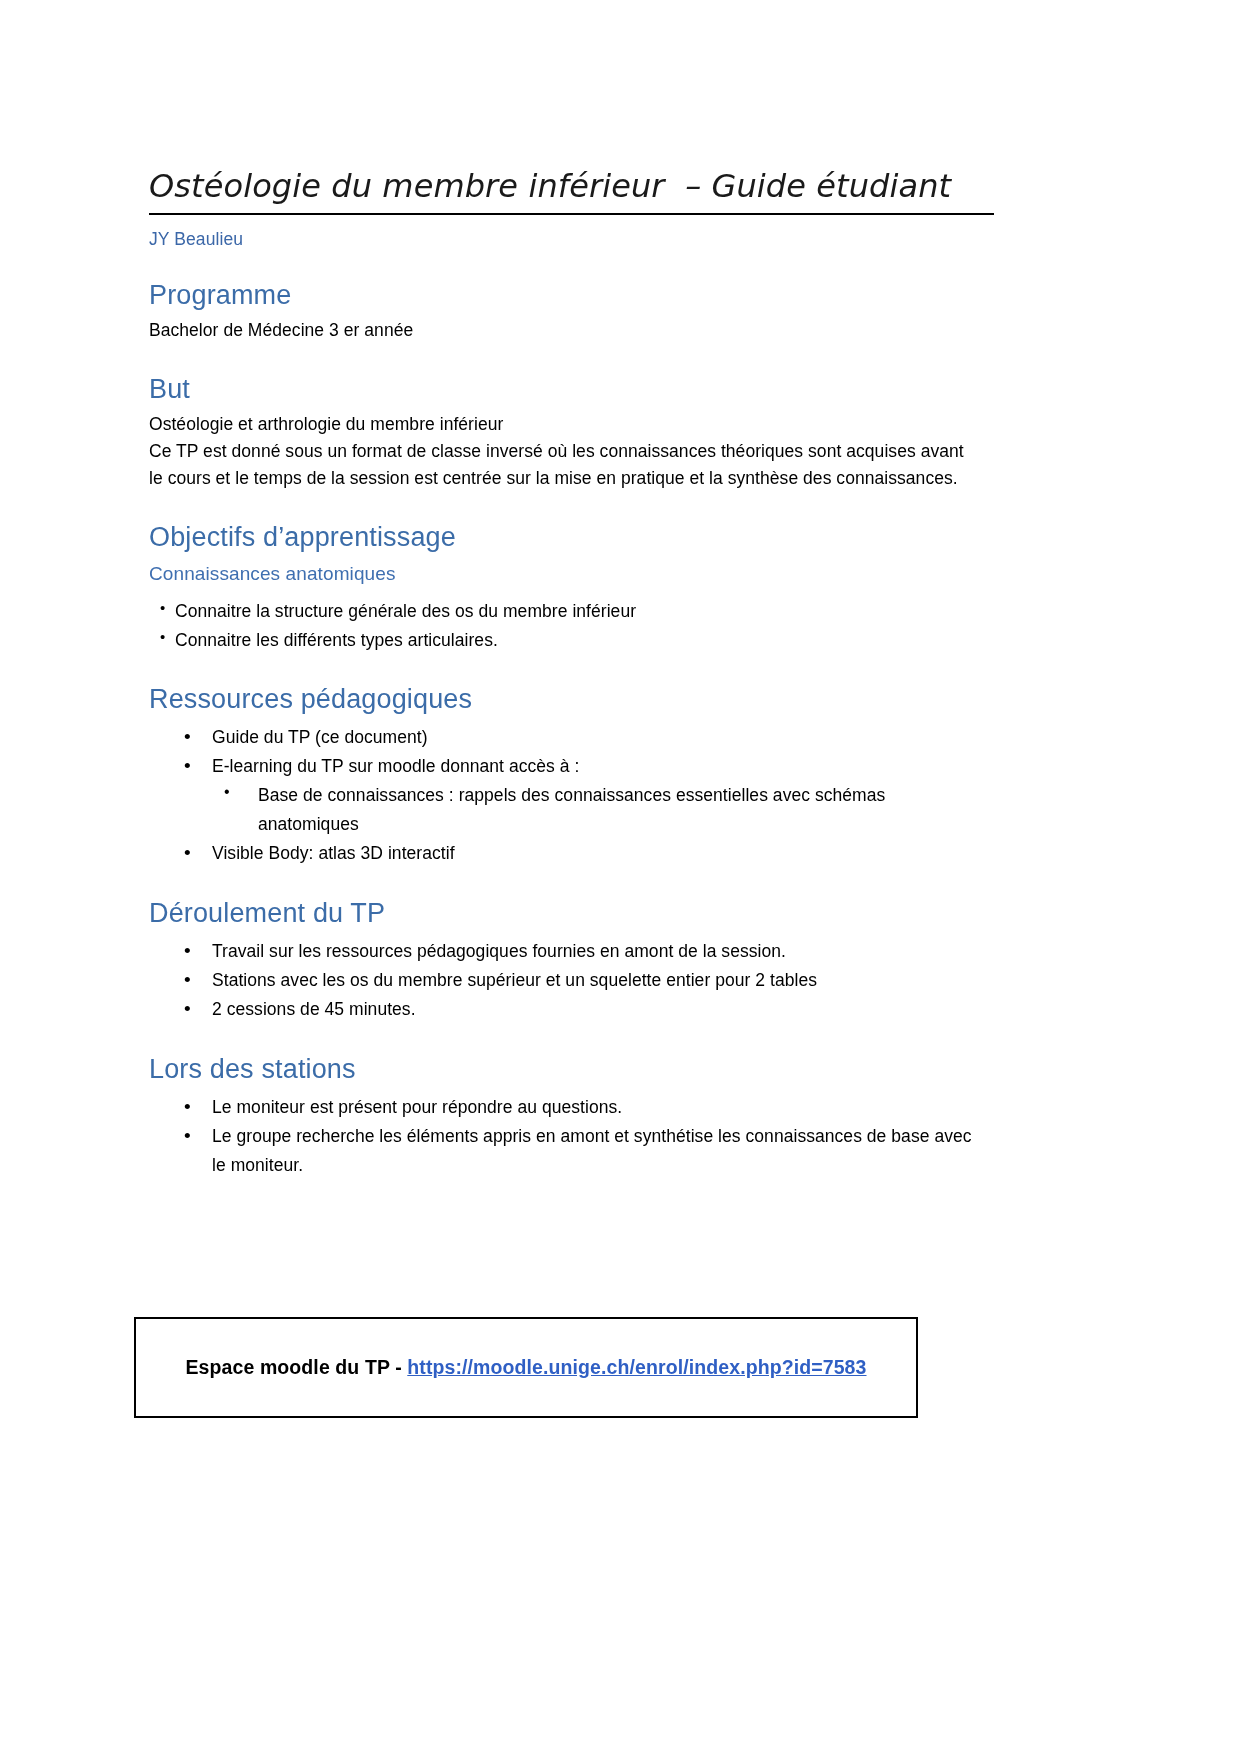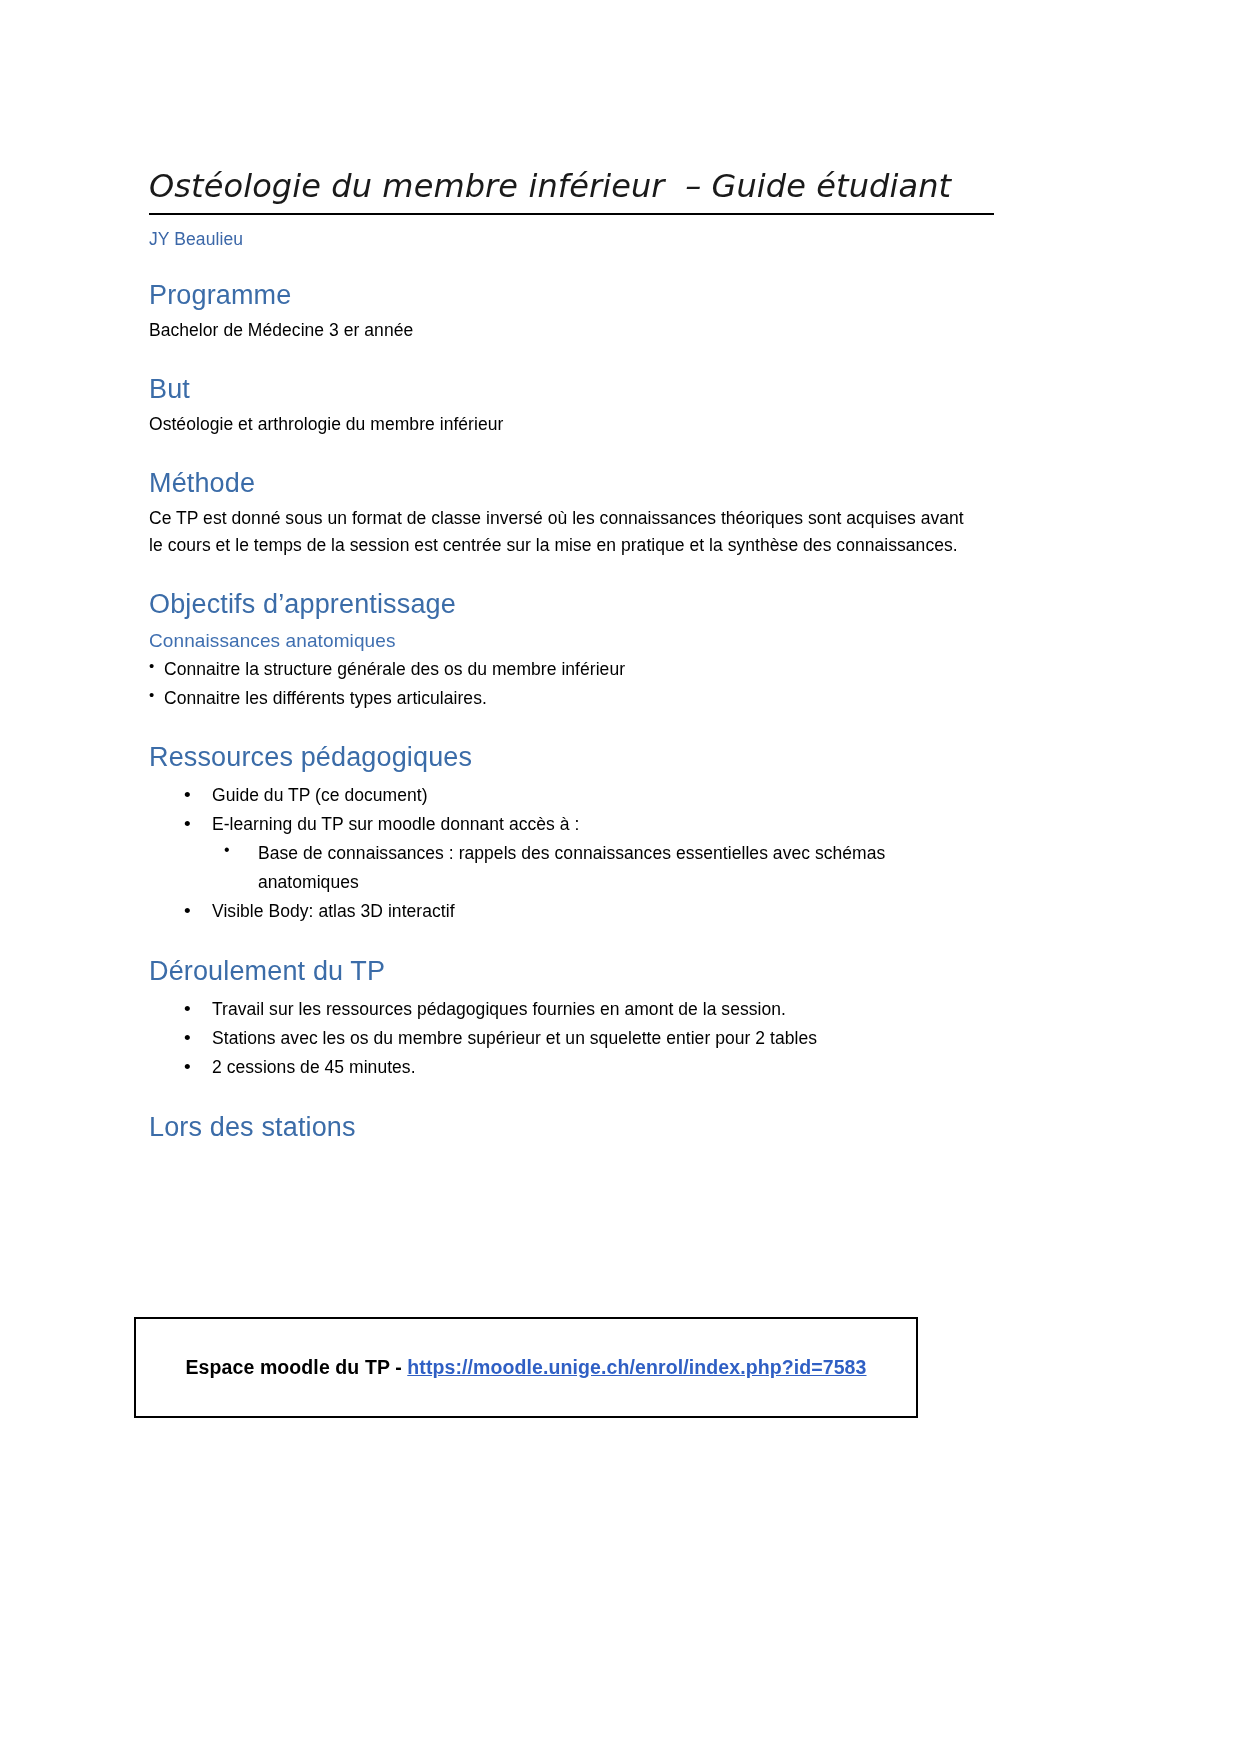--- a/index.html
+++ b/index.html
@@ -81,21 +81,21 @@
     line-height: 1.55;
     margin: 0;
     color: #000000;
     letter-spacing: 0.05px;
     max-width: 820px;
   }
 
   
   ul.tight {
     list-style: none;
-    margin: 0;
+    margin: 11px;
     padding: 0;
   }
   ul.tight > li {
     font-size: 17.5px;
     line-height: 1.62;
     color: #000000;
     position: relative;
     padding-left: 15px;
     letter-spacing: 0.05px;
   }
@@ -187,21 +187,20 @@
 
     <h1 class="doc-title">Ostéologie du membre inférieur  – Guide étudiant</h1>
     <p class="author">JY Beaulieu</p>
 
     <h2 class="sec">Programme</h2>
     <p class="body">Bachelor de Médecine 3 er année</p>
 
     <h2 class="sec">But</h2>
     <p class="body">Ostéologie et arthrologie du membre inférieur</p>
 
-    <h2 class="sec">Méthode</h2>
     <p class="para">Ce TP est donné sous un format de classe inversé où les connaissances théoriques sont acquises avant le cours et le temps de la session est centrée sur la mise en pratique et la synthèse des connaissances.</p>
 
     <h2 class="sec">Objectifs d’apprentissage</h2>
     <h3 class="subsec">Connaissances anatomiques</h3>
     <ul class="tight">
       <li>Connaitre la structure générale des os du membre inférieur</li>
       <li>Connaitre les différents types articulaires.</li>
     </ul>
 
     <h2 class="sec">Ressources pédagogiques</h2>
@@ -217,20 +216,24 @@
     </ul>
 
     <h2 class="sec">Déroulement du TP</h2>
     <ul class="disc">
       <li>Travail sur les ressources pédagogiques fournies en amont de la session.</li>
       <li>Stations avec les os du membre supérieur et un squelette entier pour 2 tables</li>
       <li>2 cessions de 45 minutes.</li>
     </ul>
 
     <h2 class="sec">Lors des stations</h2>
+    <ul class="disc">
+      <li>Le moniteur est présent pour répondre au questions.</li>
+      <li>Le groupe recherche les éléments appris en amont et synthétise les connaissances de base avec le moniteur.</li>
+    </ul>
 
   </div>
 
   <div class="moodle-box">
     <div class="moodle-line">
       <span>Espace moodle du TP - </span><a class="moodle-link" href="#">https://moodle.unige.ch/enrol/index.php?id=7583</a>
     </div>
   </div>
 
 </div>

